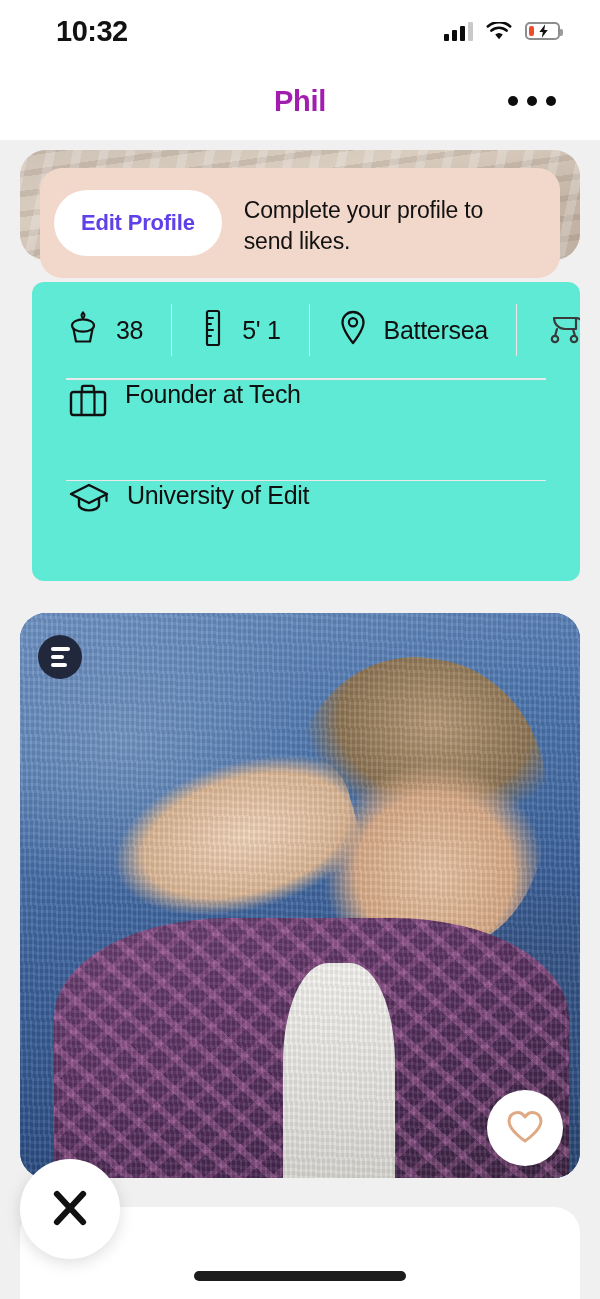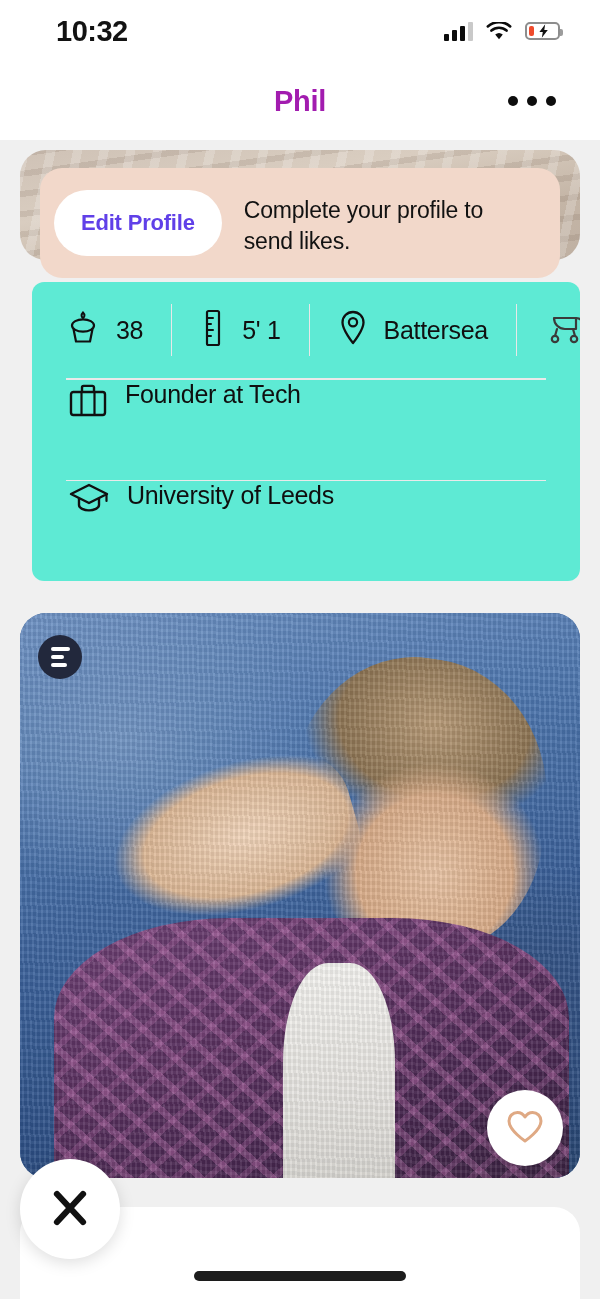--- a/index.html
+++ b/index.html
@@ -333,21 +333,21 @@
       <div class="info-divider"></div>
 
       <div class="info-row">
         <span>
           <svg width="44" height="34" viewBox="0 0 44 34">
             <path d="M22 4 L40 13 L22 22 L4 13 z" fill="none" stroke="#101010" stroke-width="2.4" stroke-linejoin="round"></path>
             <path d="M12 17 v7 c0 3 5 5.4 10 5.4 s10-2.4 10-5.4 v-7" fill="none" stroke="#101010" stroke-width="2.4" stroke-linejoin="round"></path>
             <path d="M39.5 13 v7" stroke="#101010" stroke-width="2.2" stroke-linecap="round"></path>
           </svg>
         </span>
-        <span class="info-row-text">University of Leeds</span>
+        <span class="info-row-text">University of Edit</span>
       </div>
 
     </div>
 
     <div class="photo-card">
       <div class="photo-bg">
         <div class="subj">
           <div class="subj-arm"></div>
           <div class="subj-head"></div>
           <div class="subj-shirt"></div>

